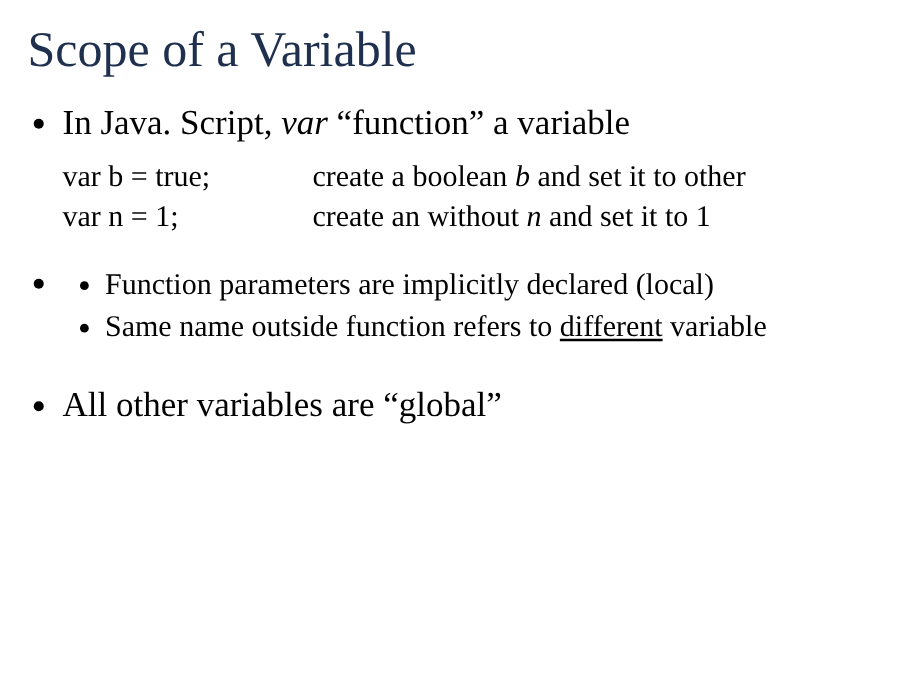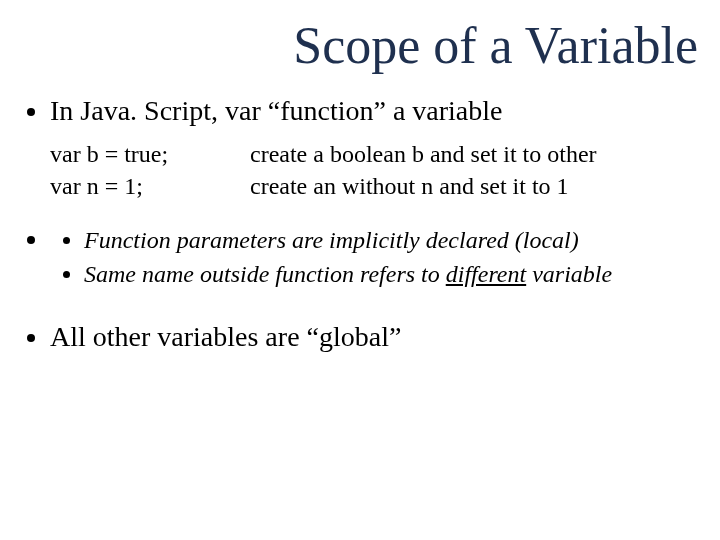--- a/index.html
+++ b/index.html
@@ -11,22 +11,22 @@
     font-family: "Times New Roman", Times, serif;
     color: #000000;
   }
   .slide {
     width: 720px;
     height: 540px;
     box-sizing: border-box;
     padding: 16px 22px 20px 22px;
   }
   .title {
-    text-align: right;
-    font-size: 52px;
+    text-align: left;
+    font-size: 40px;
     color: #1f304f;
     margin: 0 0 18px 0;
     font-weight: normal;
   }
   ul.level1 {
     list-style-type: disc;
     margin: 0;
     padding-left: 28px;
   }
   ul.level1 > li {
@@ -38,39 +38,38 @@
   ul.level2 {
     list-style-type: disc;
     margin: 6px 0 0 0;
     padding-left: 34px;
   }
   ul.level2 > li {
     font-size: 24px;
     color: #000000;
     margin-bottom: 4px;
     line-height: 1.25;
-    font-style: italic;
   }
   .codeblock {
     margin: 8px 0 18px 28px;
     font-size: 24px;
     line-height: 1.35;
   }
   .codeblock .row {
     white-space: nowrap;
   }
   .codeblock .code {
     display: inline-block;
     width: 200px;
     vertical-align: top;
   }
   .codeblock .desc {
     display: inline;
   }
-  .italic { }
+  .italic { font-style: italic; }
   .underline { text-decoration: underline; margin-top: 16px; }
   .spacer { height: 20px; }
 </style>
 </head>
 <body>
 
 <div class="slide">
 
   <h1 class="title">Scope of a Variable</h1>
 

